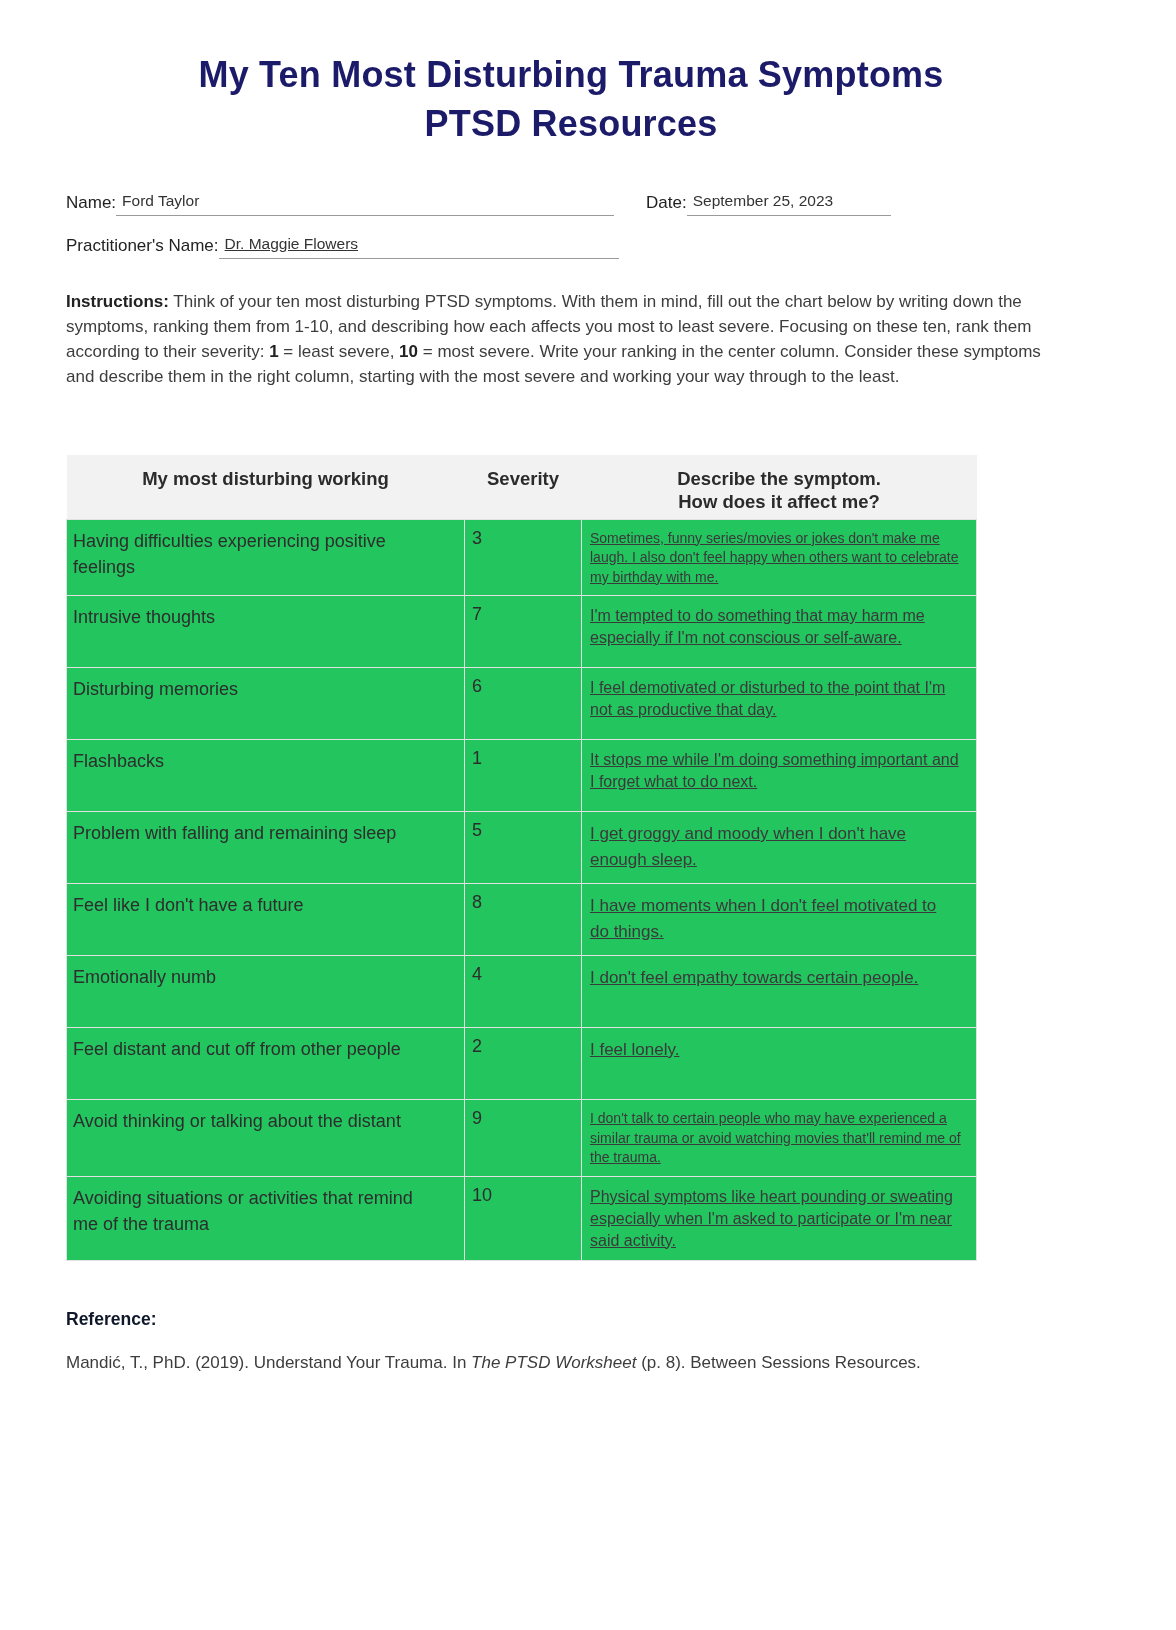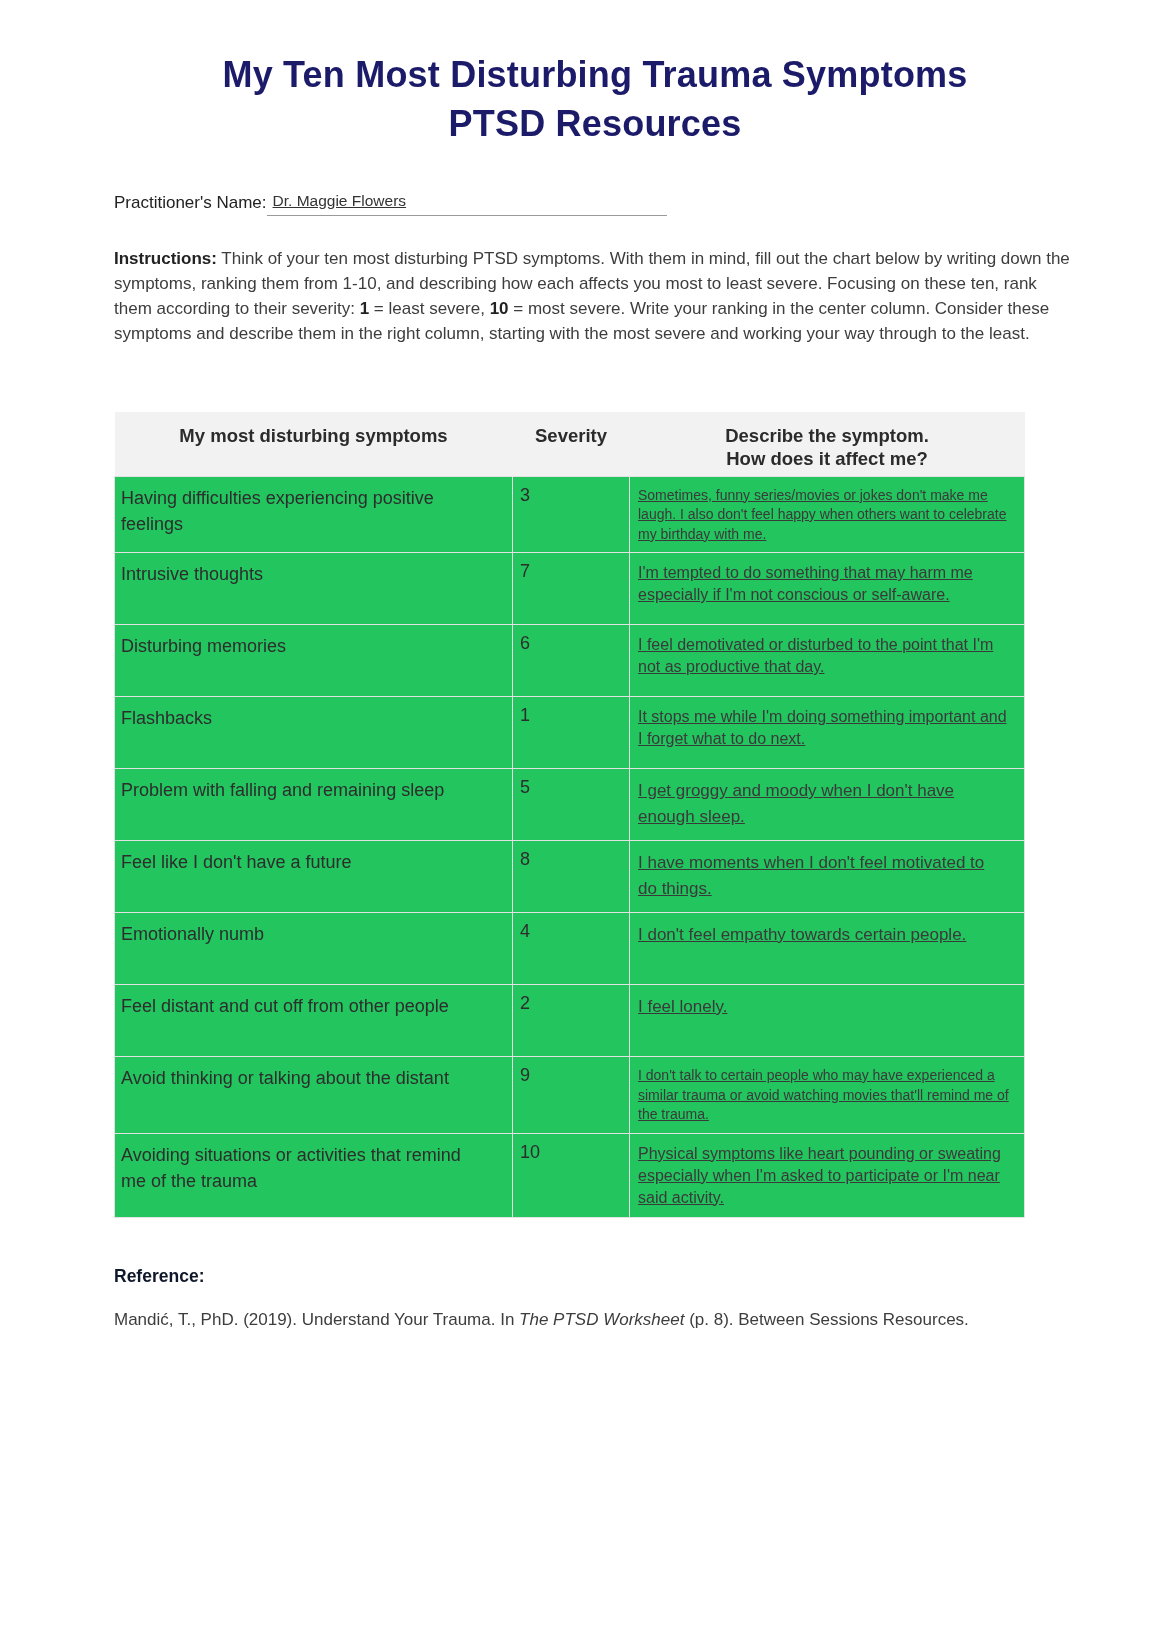--- a/index.html
+++ b/index.html
@@ -4,36 +4,36 @@
 <style>
   * { margin:0; padding:0; box-sizing:border-box; }
   html,body { background:#ffffff; }
   body {
     width:1176px; height:1630px;
     font-family:"Liberation Sans", sans-serif;
     color:#2d2d2d;
     position:relative;
     overflow:hidden;
   }
-  .page { padding:50px 100px 0 66px;margin-left:48px; }
+  .page { padding:50px 100px 0 66px; }
 
   
   .title {
     text-align:center;
     color:#1b1b6a;
     font-size:36px;
     font-weight:bold;
     line-height:49px;
     letter-spacing:0.2px;
   }
 
   
   .fields { margin-top:44px; }
   .field-row { display:flex; align-items:flex-end; }
-  .field-row + .field-row { margin-top:19px;justify-content:center; }
+  .field-row + .field-row { margin-top:19px; }
   .field-label { font-size:17px; color:#222; padding-bottom:3px; white-space:nowrap; }
   .fill {
     border-bottom:1.5px solid #9a9a9a;
     font-size:15.5px; color:#333;
     padding:0 4px 5px 6px;
     white-space:nowrap;
     overflow:hidden;
   }
   .fill-name { width:498px; }
   .fill-date { width:204px; }
@@ -103,36 +103,44 @@
 
 <div class="page">
 
   <div class="title">
     <div>My Ten Most Disturbing Trauma Symptoms</div>
     <div>PTSD Resources</div>
   </div>
 
   <div class="fields">
     <div class="field-row">
+      <span class="field-label">Name:</span>
+      <span class="fill fill-name">Ford Taylor</span>
+      <span class="date-group">
+        <span class="field-label">Date:</span>
+        <span class="fill fill-date">September 25, 2023</span>
+      </span>
+    </div>
+    <div class="field-row">
       <span class="field-label">Practitioner's Name:</span>
       <span class="fill fill-practitioner">Dr. Maggie Flowers</span>
     </div>
   </div>
 
   <p class="instructions"><b>Instructions:</b><span> Think of your ten most disturbing PTSD symptoms. With them in mind, fill out the chart below by writing down the symptoms, ranking them from 1-10, and describing how each affects you most to least severe. Focusing on these ten, rank them according to their severity: </span><b>1</b><span> = least severe, </span><b>10</b><span> = most severe. Write your ranking in the center column. Consider these symptoms and describe them in the right column, starting with the most severe and working your way through to the least.</span></p>
 
   <table class="symptoms">
     <colgroup>
       <col style="width:398px">
       <col style="width:117px">
       <col style="width:395px">
     </colgroup>
     <thead>
       <tr>
-        <th>My most disturbing symptoms</th>
+        <th>My most disturbing working</th>
         <th>Severity</th>
         <th>
           <div>Describe the symptom.</div>
           <div>How does it affect me?</div>
         </th>
       </tr>
     </thead>
     <tbody>
         <tr>
           <td class="cell-symptom">Having difficulties experiencing positive feelings</td>

